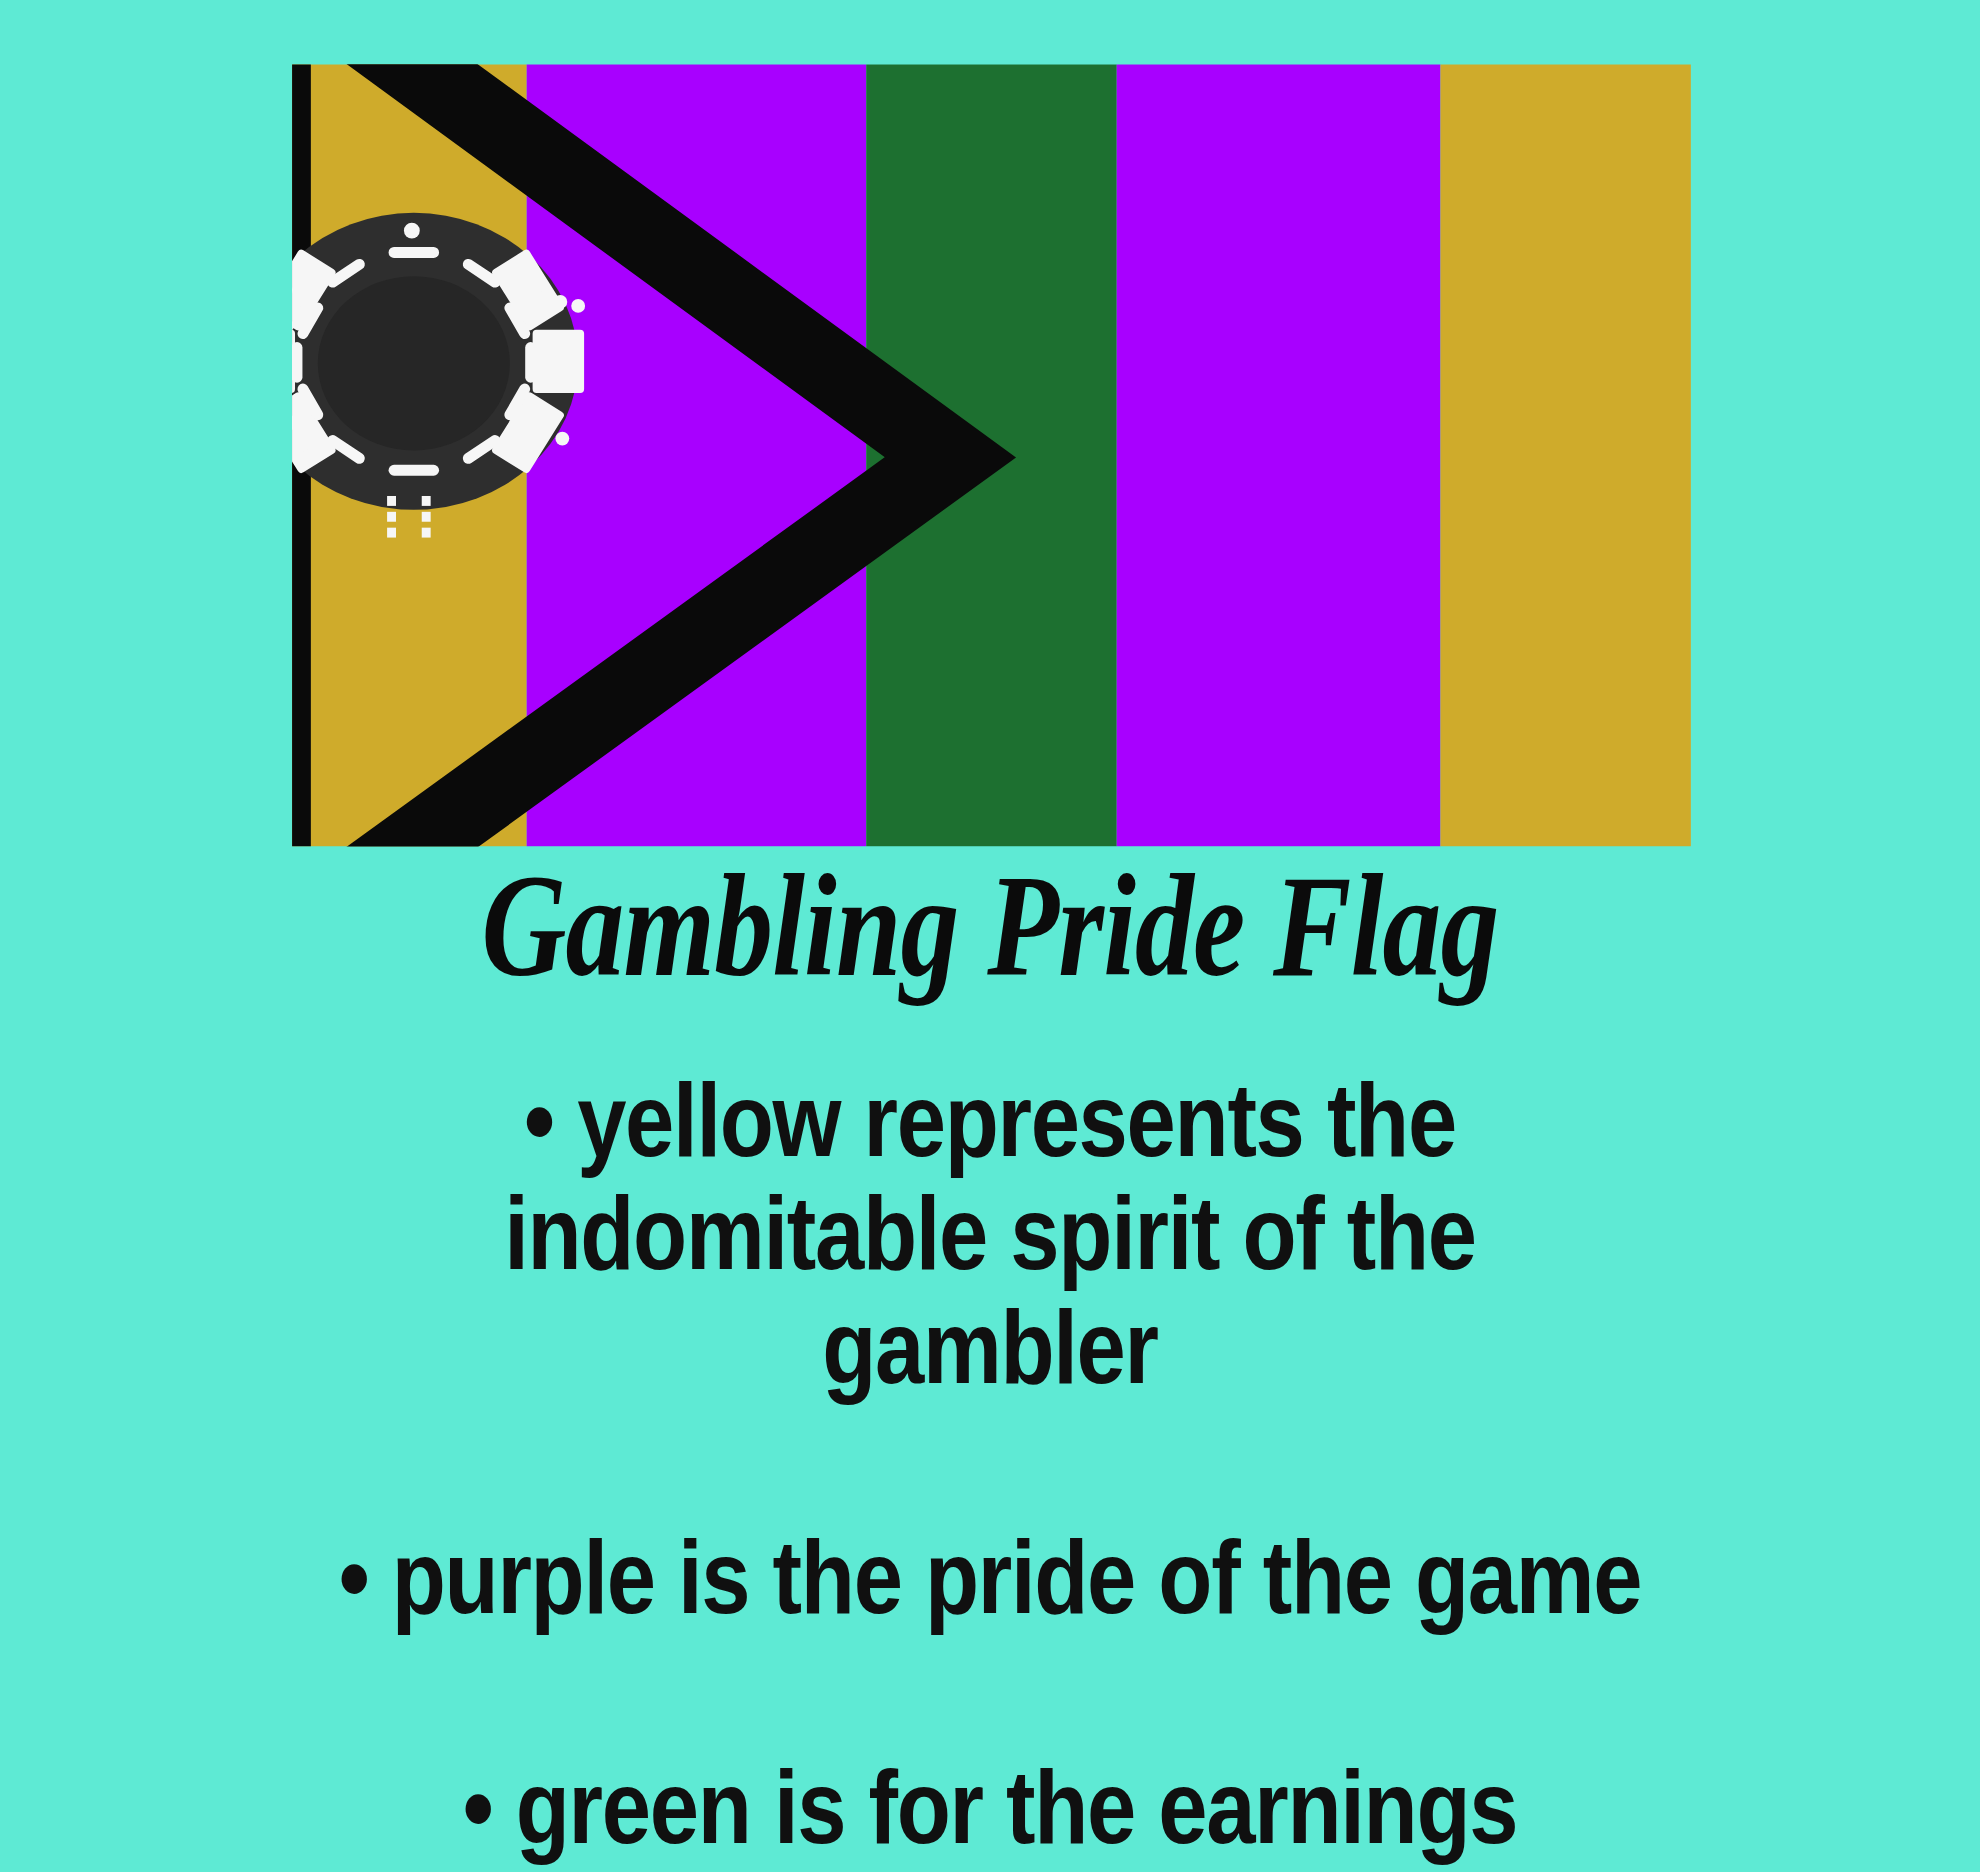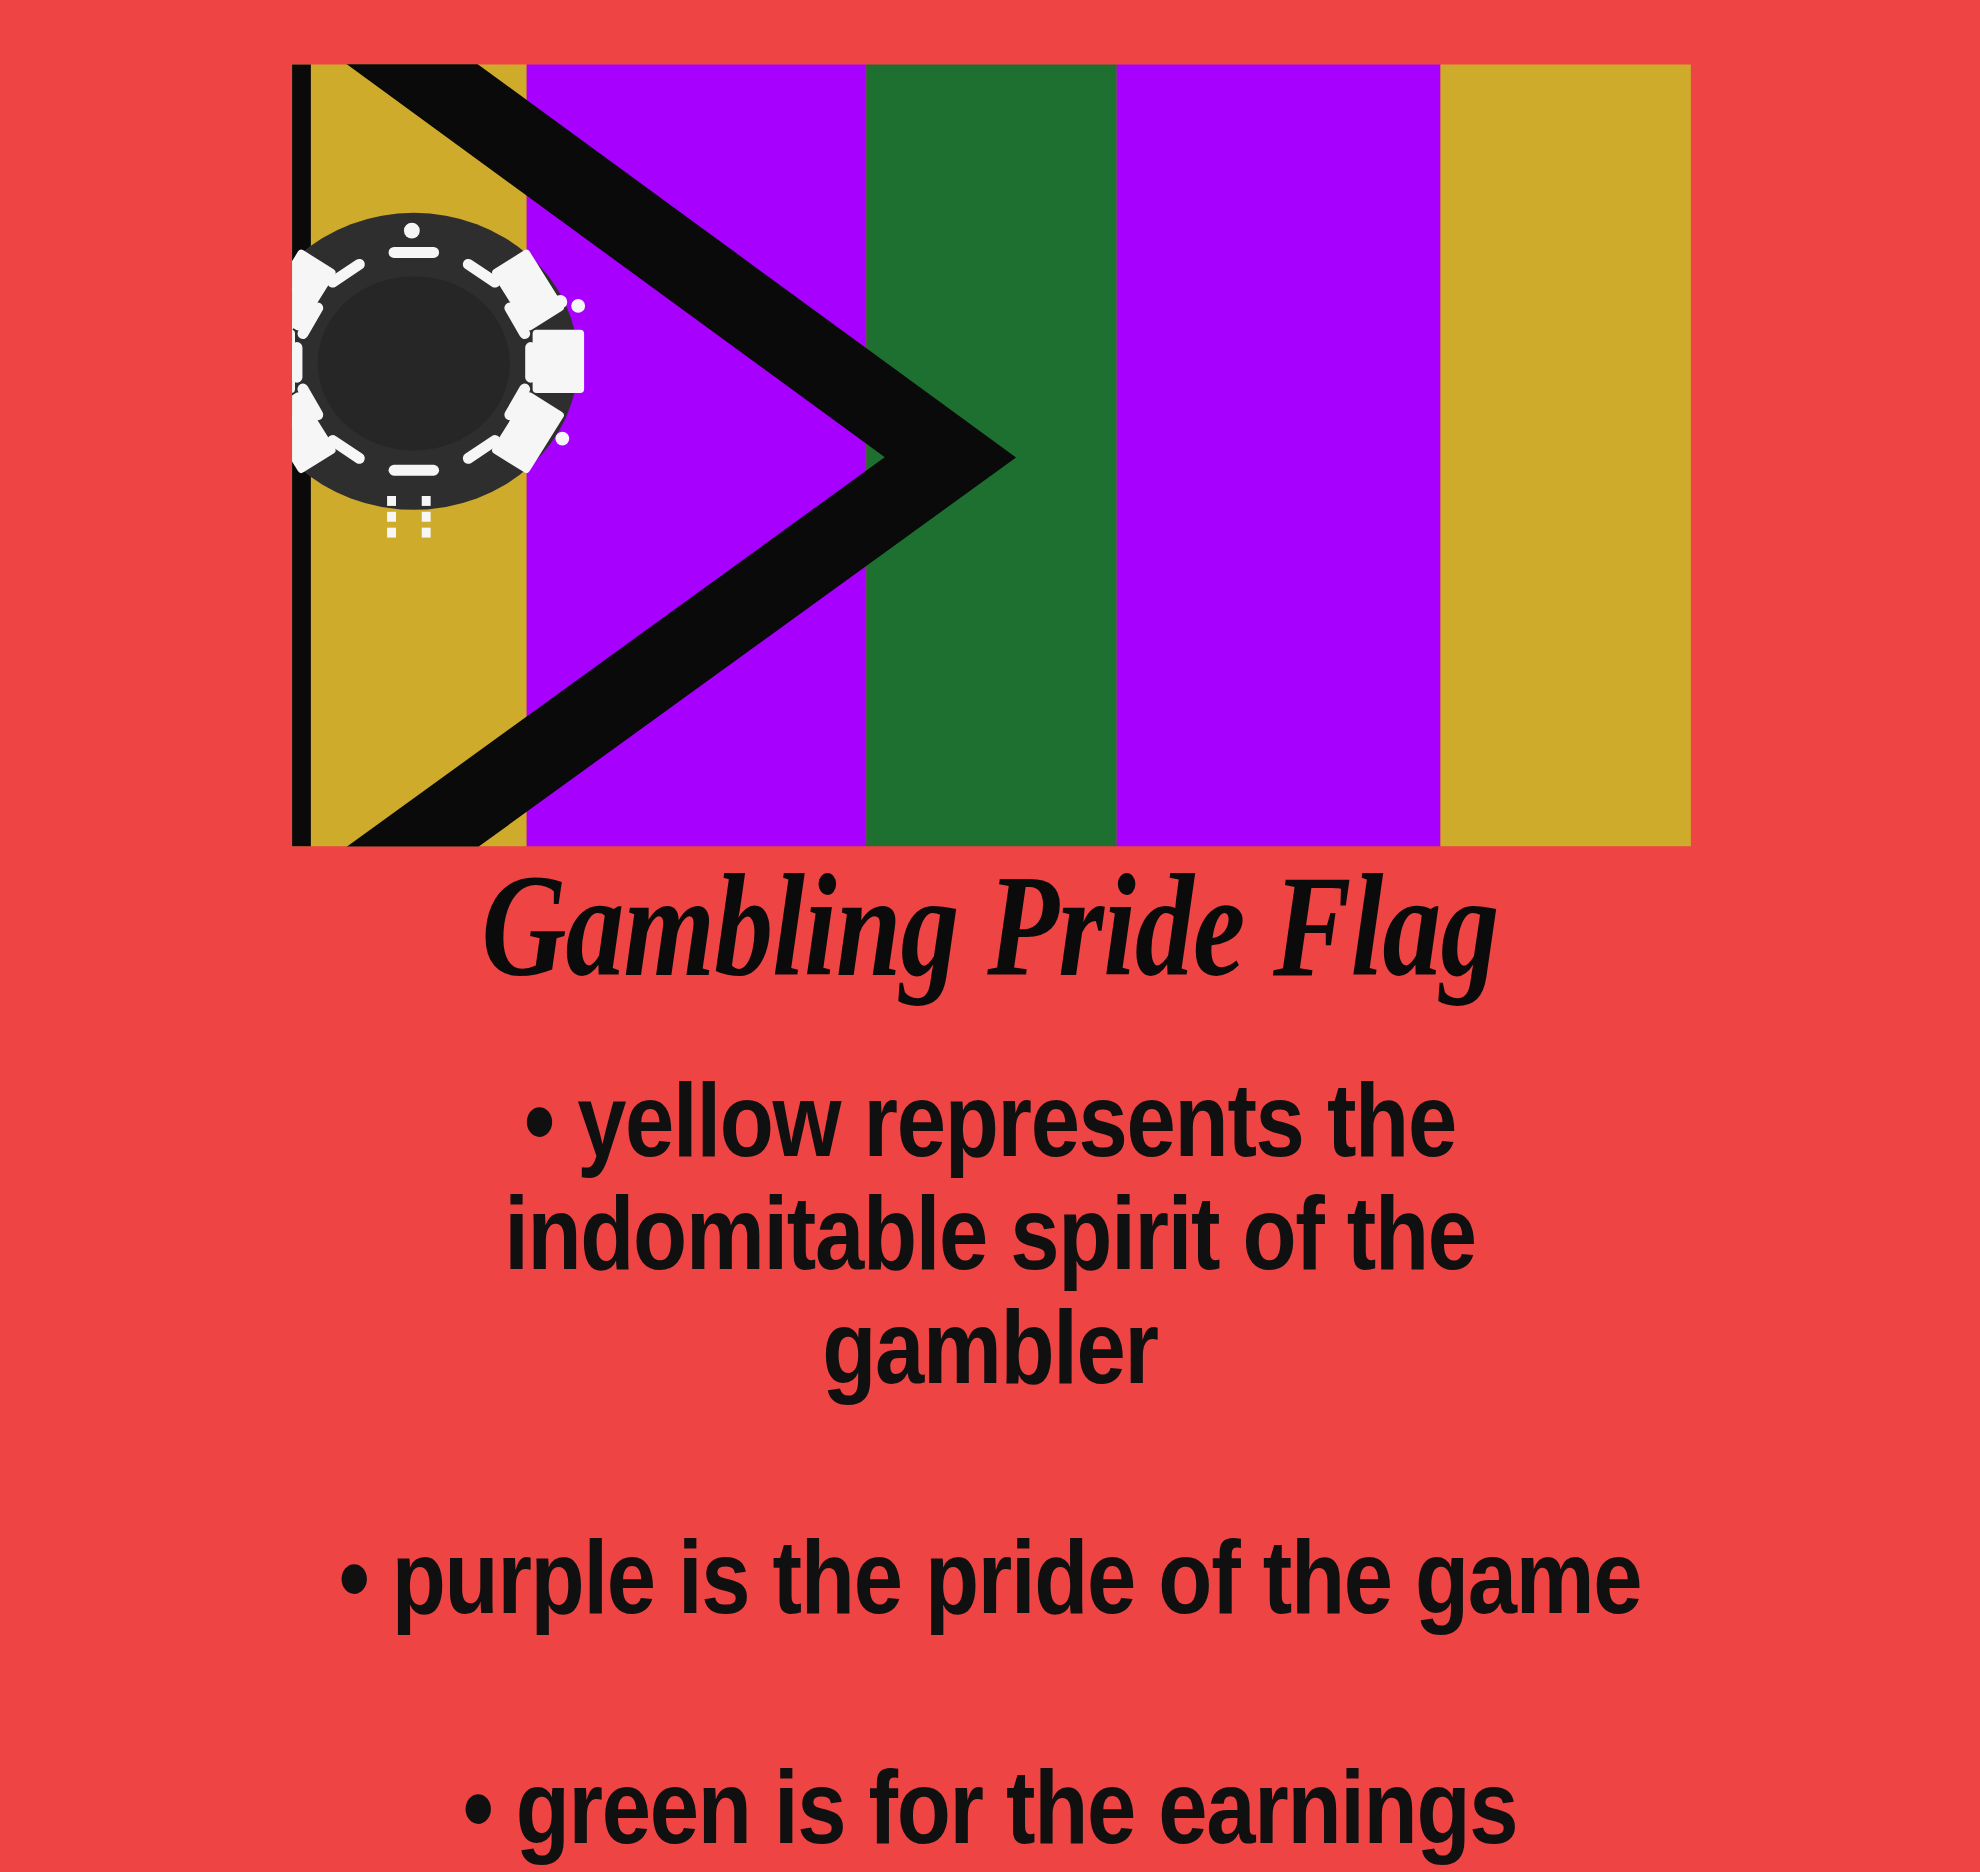--- a/index.html
+++ b/index.html
@@ -11,21 +11,21 @@
     width: 1980px;
     height: 1872px;
     overflow: hidden;
     font-family: "Liberation Sans", sans-serif;
   }
 
   #page {
     position: relative;
     width: 1980px;
     height: 1872px;
-    background: #ef4444;
+    background: #5eead4;
   }
 
   
   #flag-area {
     position: absolute;
     left: 0;
     top: 0;
     width: 1980px;
     height: 891px;
   }

